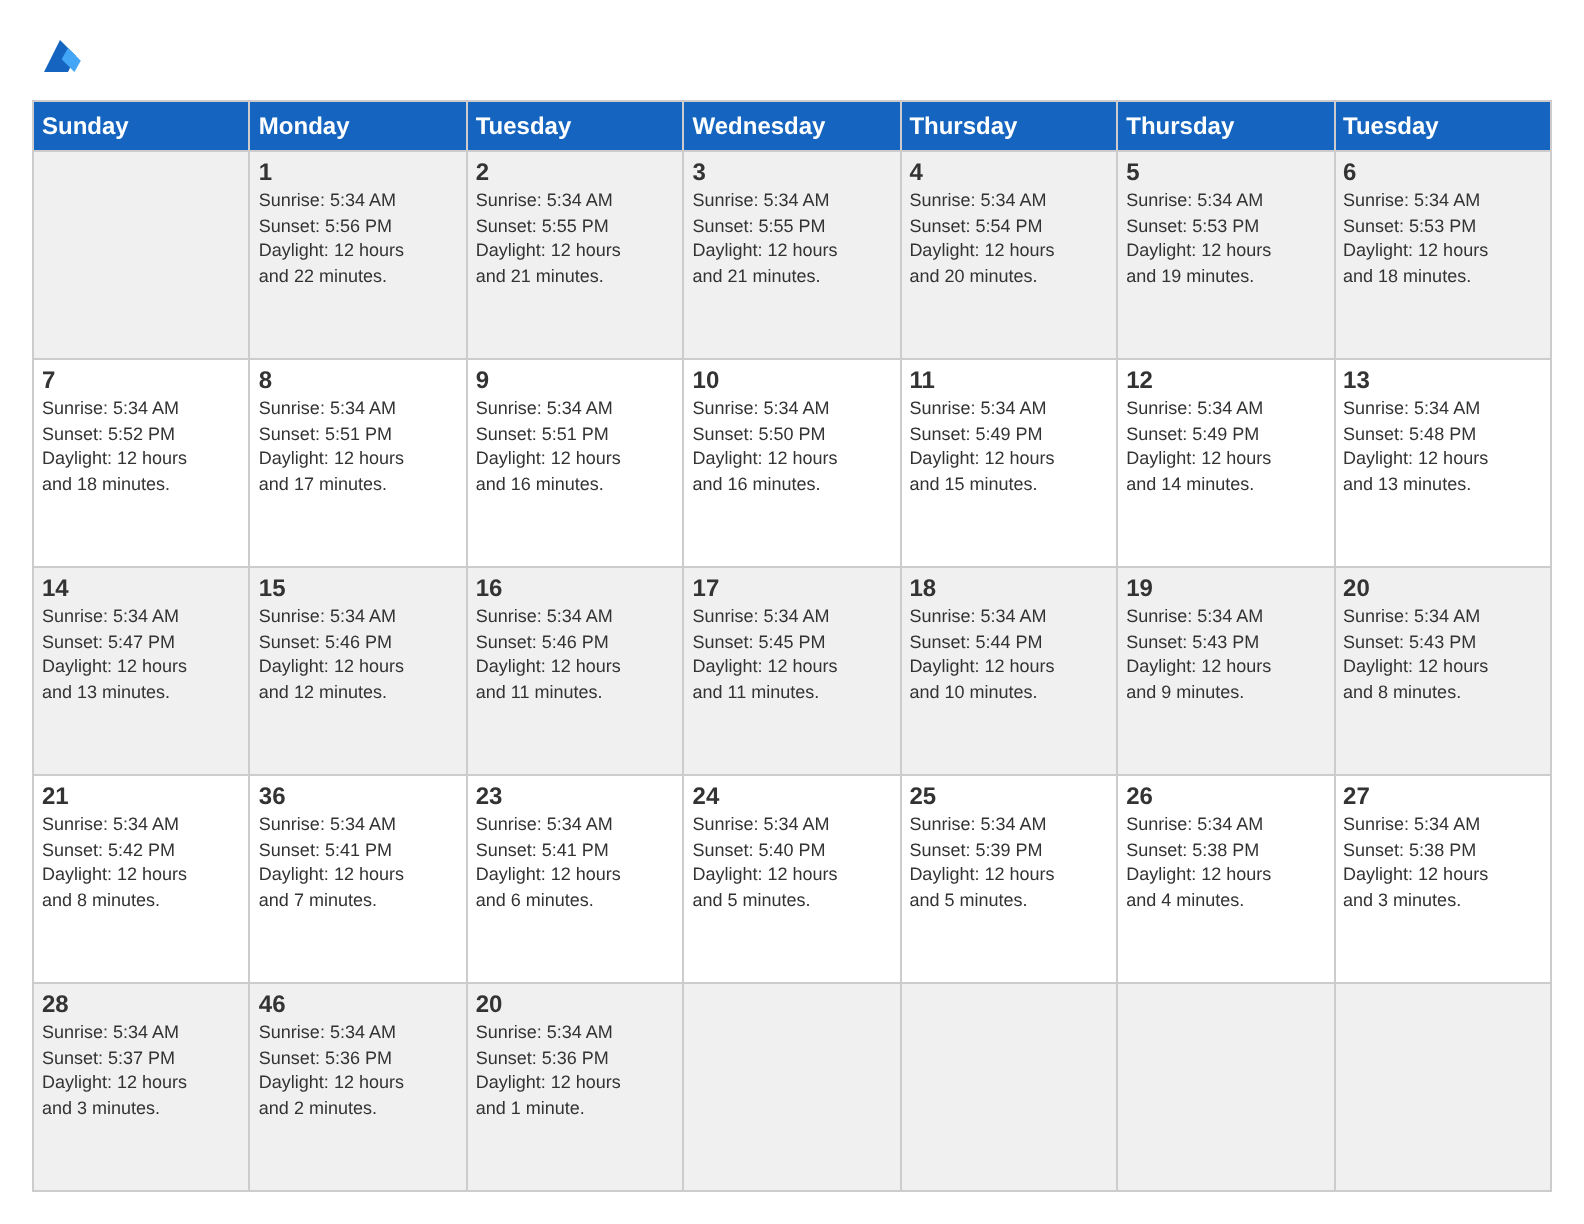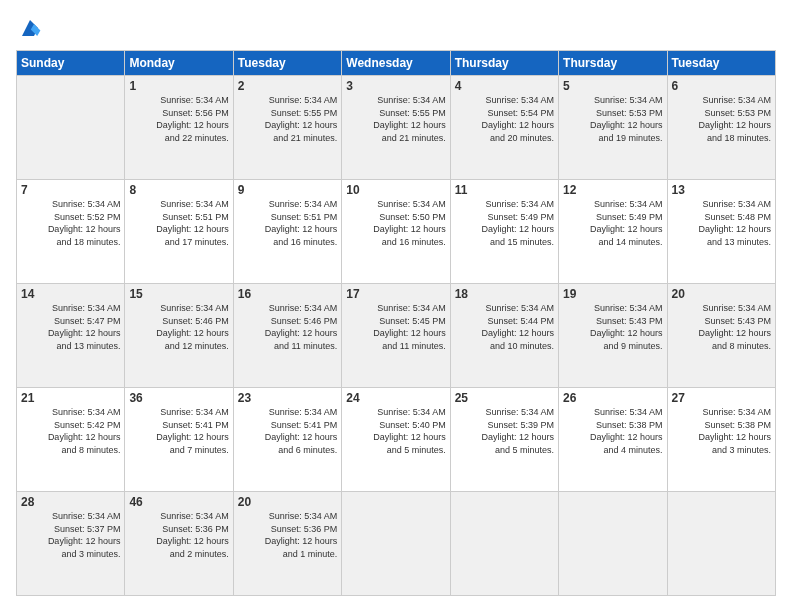--- a/index.html
+++ b/index.html
@@ -78,21 +78,20 @@
     .day-num {
       font-size: 12px;
       font-weight: bold;
       display: block;
       margin-bottom: 1px;
     }
     .day-info {
       font-size: 9px;
       line-height: 1.4;
       color: #333;
-      text-align: right;
     }
     .empty-cell {
       background: #f9f9f9;
     }
     .row-shaded td {
       background-color: #f0f0f0;
     }
   </style>
 </head>
 <body>

